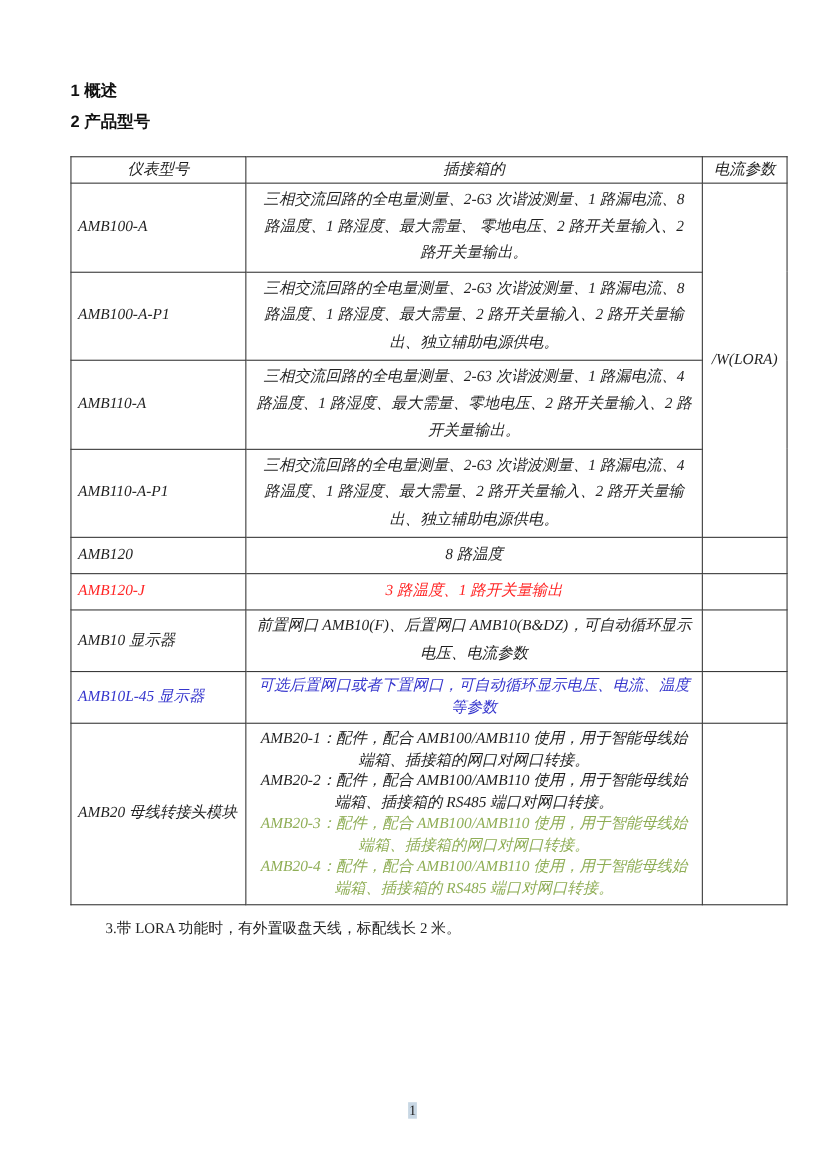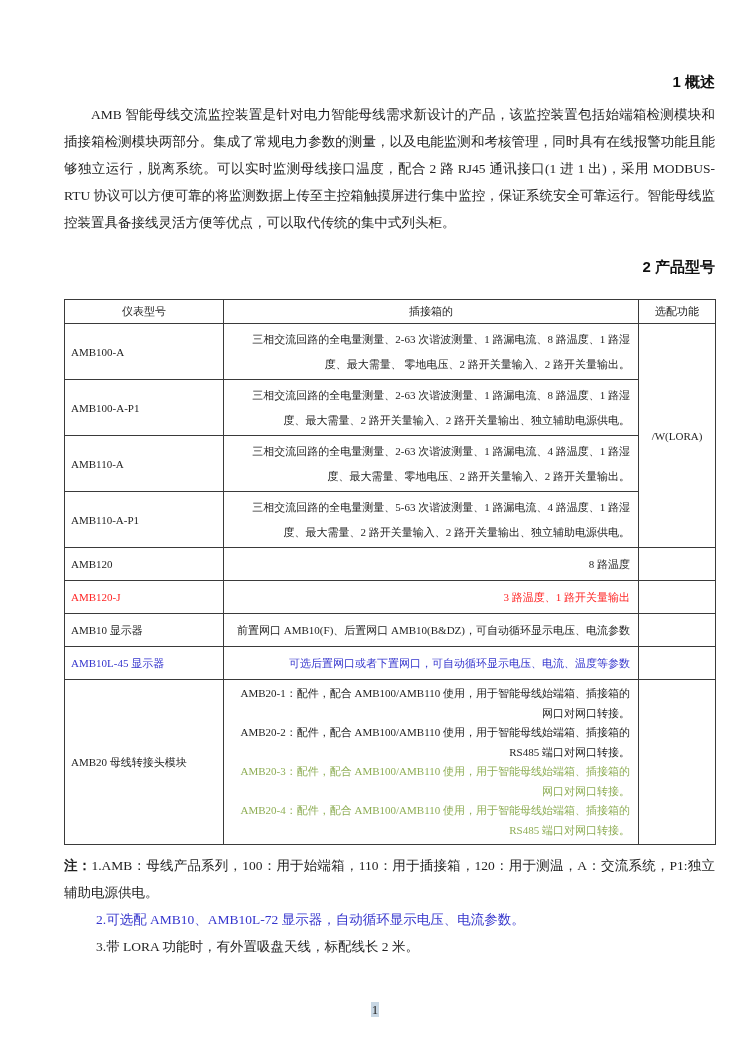--- a/index.html
+++ b/index.html
@@ -26,57 +26,57 @@
     left: 64px;
     top: 73px;
     width: 651px;
   }
   .heading {
     font-family: "Liberation Sans", "DejaVu Sans", sans-serif;
     font-weight: bold;
     font-size: 15px;
     color: #111111;
     margin-bottom: 9px;
-    text-align: right;
   }
   .overview-para {
     text-align: justify;
     line-height: 27px;
     text-indent: 2em;
     margin-bottom: 22px;
   }
   .models-heading { margin-top: 0; margin-bottom: 22px; }
   table.product-table {
     border-collapse: collapse;
     table-layout: fixed;
     width: 651px;
   }
   table.product-table col.c1 { width: 159px; }
   table.product-table col.c2 { width: 415px; }
   table.product-table col.c3 { width: 77px; }
   table.product-table th,
   table.product-table td {
     border: 1px solid var(--border);
     font-weight: normal;
-    font-size: 11px;
+    font-size: 14px;
     vertical-align: middle;
+    font-style: italic;
   }
   table.product-table th {
     text-align: center;
     padding: 3px 2px;
     line-height: 17px;
   }
   td.model-cell {
     padding: 2px 4px 2px 6px;
     line-height: 20px;
   }
   td.func-cell {
     padding: 3px 8px;
     line-height: 24.5px;
-    text-align: right;
+    text-align: center;
   }
   td.func-cell.single { line-height: 20px; padding: 3px 8px; }
   td.option-cell {
     text-align: center;
     padding: 16px 2px;
     line-height: 18px;
   }
   td.amb20-func {
     line-height: 19.5px;
     padding: 4px 8px;
@@ -105,52 +105,51 @@
     padding: 0 1px;
   }
 </style>
 </head>
 <body>
 
 <div class="content">
 
   <div class="heading">1 概述</div>
 
-  <div class="overview-para">AMB 智能母线交流监控装置是针对电力智能母线需求新设计的产品，该监控装置包括始端箱检测模块和插接箱检测模块两部分。集成了常规电力参数的测量，以及电能监测和考核管理，同时具有在线报警功能且能够独立运行，脱离系统。可以实时监测母线接口温度，配合 2 路 RJ45 通讯接口(1 进 1 出)，采用 MODBUS-RTU 协议可以方便可靠的将监测数据上传至主控箱触摸屏进行集中监控，保证系统安全可靠运行。智能母线监控装置具备接线灵活方便等优点，可以取代传统的集中式列头柜。</div>
 
   <div class="heading models-heading">2 产品型号</div>
 
   <table class="product-table">
     <colgroup>
         <col class="c1">
         <col class="c2">
         <col class="c3">
       </colgroup>
     <tbody>
         <tr>
       <th>仪表型号</th>
       <th>插接箱的</th>
-      <th>选配功能</th>
+      <th>电流参数</th>
     </tr>
     <tr>
       <td class="model-cell">AMB100-A</td>
       <td class="func-cell">三相交流回路的全电量测量、2-63 次谐波测量、1 路漏电流、8 路温度、1 路湿度、最大需量、 零地电压、2 路开关量输入、2 路开关量输出。</td>
       <td class="option-cell" rowspan="4">/W(LORA)</td>
     </tr>
     <tr>
       <td class="model-cell">AMB100-A-P1</td>
       <td class="func-cell">三相交流回路的全电量测量、2-63 次谐波测量、1 路漏电流、8 路温度、1 路湿度、最大需量、2 路开关量输入、2 路开关量输出、独立辅助电源供电。</td>
     </tr>
     <tr>
       <td class="model-cell">AMB110-A</td>
       <td class="func-cell">三相交流回路的全电量测量、2-63 次谐波测量、1 路漏电流、4 路温度、1 路湿度、最大需量、零地电压、2 路开关量输入、2 路开关量输出。</td>
     </tr>
     <tr>
       <td class="model-cell">AMB110-A-P1</td>
-      <td class="func-cell">三相交流回路的全电量测量、5-63 次谐波测量、1 路漏电流、4 路温度、1 路湿度、最大需量、2 路开关量输入、2 路开关量输出、独立辅助电源供电。</td>
+      <td class="func-cell">三相交流回路的全电量测量、2-63 次谐波测量、1 路漏电流、4 路温度、1 路湿度、最大需量、2 路开关量输入、2 路开关量输出、独立辅助电源供电。</td>
     </tr>
     <tr>
       <td class="model-cell">AMB120</td>
       <td class="func-cell single">8 路温度</td>
       <td class="option-cell"></td>
     </tr>
     <tr>
       <td class="model-cell c-red">AMB120-J</td>
       <td class="func-cell single c-red">3 路温度、1 路开关量输出</td>
       <td class="option-cell"></td>
@@ -172,22 +171,20 @@
         <div>AMB20-2：配件，配合 AMB100/AMB110 使用，用于智能母线始端箱、插接箱的 RS485 端口对网口转接。</div>
         <div class="c-green">AMB20-3：配件，配合 AMB100/AMB110 使用，用于智能母线始端箱、插接箱的网口对网口转接。</div>
         <div class="c-green">AMB20-4：配件，配合 AMB100/AMB110 使用，用于智能母线始端箱、插接箱的 RS485 端口对网口转接。</div>
       </td>
       <td class="option-cell"></td>
     </tr>
   </tbody>
     </table>
 
   <div class="notes">
-    <div class="note-line"><span class="note-prefix">注：</span><span>1.AMB：母线产品系列，100：用于始端箱，110：用于插接箱，120：用于测温，A：交流系统，P1:独立辅助电源供电。</span></div>
-    <div class="note-line indented c-blue">2.可选配 AMB10、AMB10L-72 显示器，自动循环显示电压、电流参数。</div>
     <div class="note-line indented">3.带 LORA 功能时，有外置吸盘天线，标配线长 2 米。</div>
 
   </div>
 
 </div>
 
 <div class="page-number-wrap">
   <span class="page-number-field">1</span>
 </div>
 

